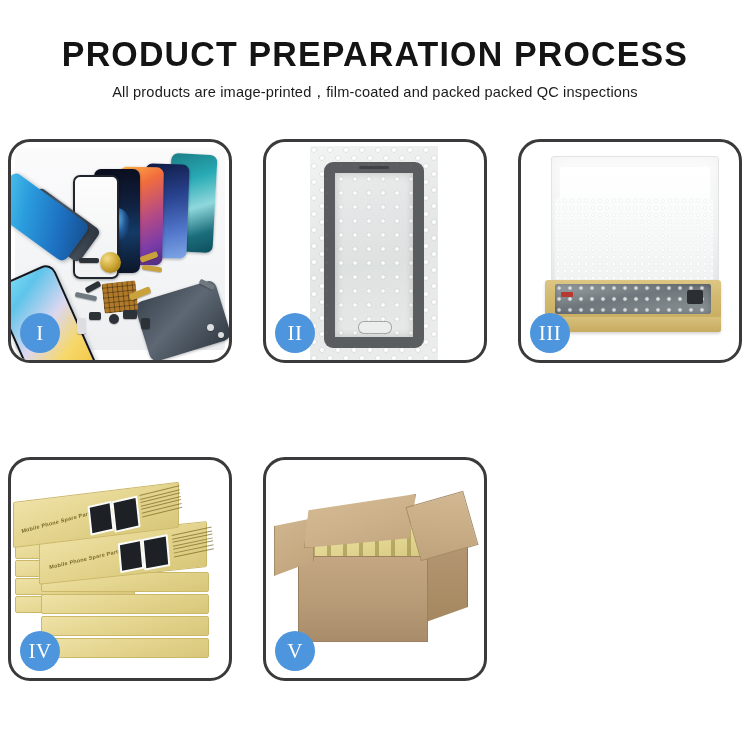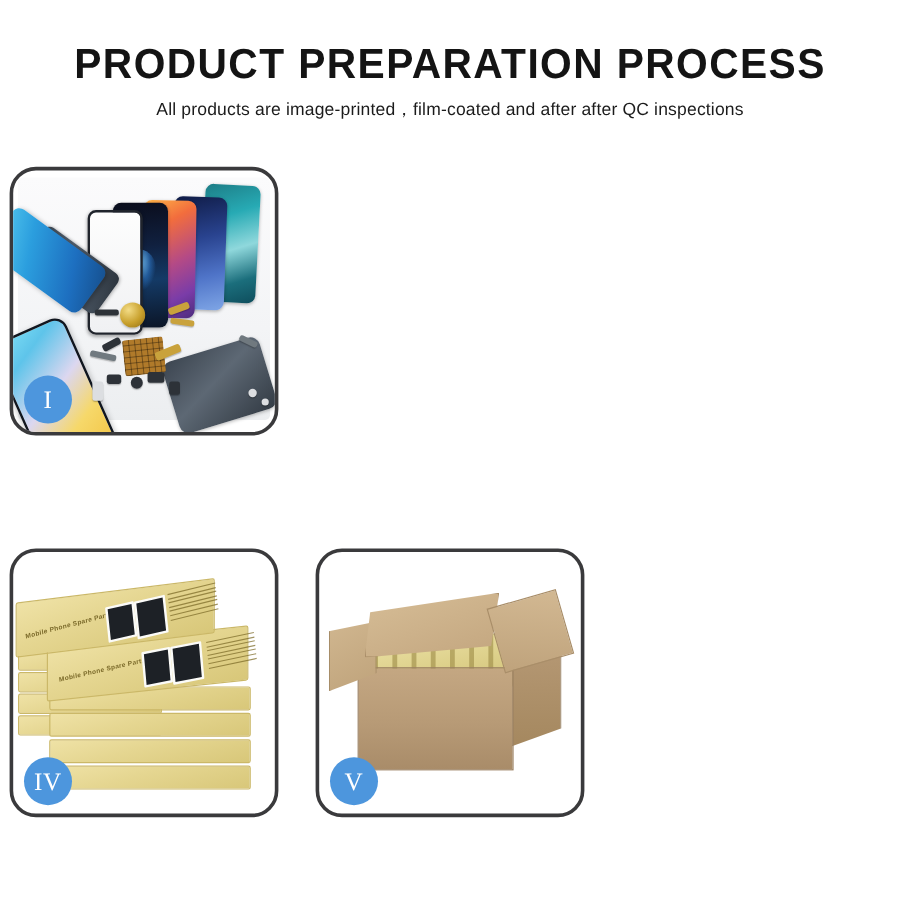--- a/index.html
+++ b/index.html
@@ -408,21 +408,21 @@
     transform: rotate(-12deg);
   }
 </style>
 </head>
 <body>
 
 <div class="page">
 
   <div class="header">
     <h1 class="title">PRODUCT PREPARATION PROCESS</h1>
-    <p class="subtitle">All products are image-printed，film-coated and after after QC inspections</p>
+    <p class="subtitle">All products are image-printed，film-coated and packed packed QC inspections</p>
   </div>
 
   <div class="grid">
 
     <div class="panel r1 c1">
       <div class="photo">
         <div class="p1-bg"></div>
 
         <div class="fan">
           <div class="fan-phone fp5"></div>
@@ -452,21 +452,46 @@
         <div class="prt" style="left:78px;top:170px;width:12px;height:8px;"></div>
         <div class="prt white" style="left:66px;top:176px;width:9px;height:16px;border-radius:2px;"></div>
         <div class="prt" style="left:130px;top:176px;width:9px;height:11px;"></div>
         <div class="prt white" style="left:196px;top:182px;width:7px;height:7px;border-radius:50%;"></div>
         <div class="prt white" style="left:207px;top:190px;width:6px;height:6px;border-radius:50%;"></div>
         <div class="prt lite" style="left:188px;top:140px;width:16px;height:5px;transform:rotate(26deg);"></div>
       </div>
       <div class="badge">I</div>
     </div>
 
-
+    <div class="panel r1 c2">
+      <div class="photo">
+        <div class="bubble-area">
+          <div class="bw-phone">
+            <div class="bw-speaker"></div>
+            <div class="bw-home"></div>
+          </div>
+        </div>
+      </div>
+      <div class="badge">II</div>
+    </div>
+
+    <div class="panel r1 c3">
+      <div class="photo">
+        <div class="p3-lid"></div>
+        <div class="p3-foam"></div>
+        <div class="p3-tray">
+          <div class="p3-tray-in">
+            <div class="p3-dot-r"></div>
+            <div class="p3-dot-d"></div>
+          </div>
+          <div class="p3-tray-edge"></div>
+        </div>
+      </div>
+      <div class="badge">III</div>
+    </div>
 
     <div class="panel r2 c1">
       <div class="photo">
         <div class="stackwrap">
 
           <div class="sbox" style="left:4px;top:136px;width:118px;height:15px;">
               <div class="top"></div>
             </div>
           <div class="sbox" style="left:4px;top:118px;width:118px;height:15px;">
               <div class="top"></div>

